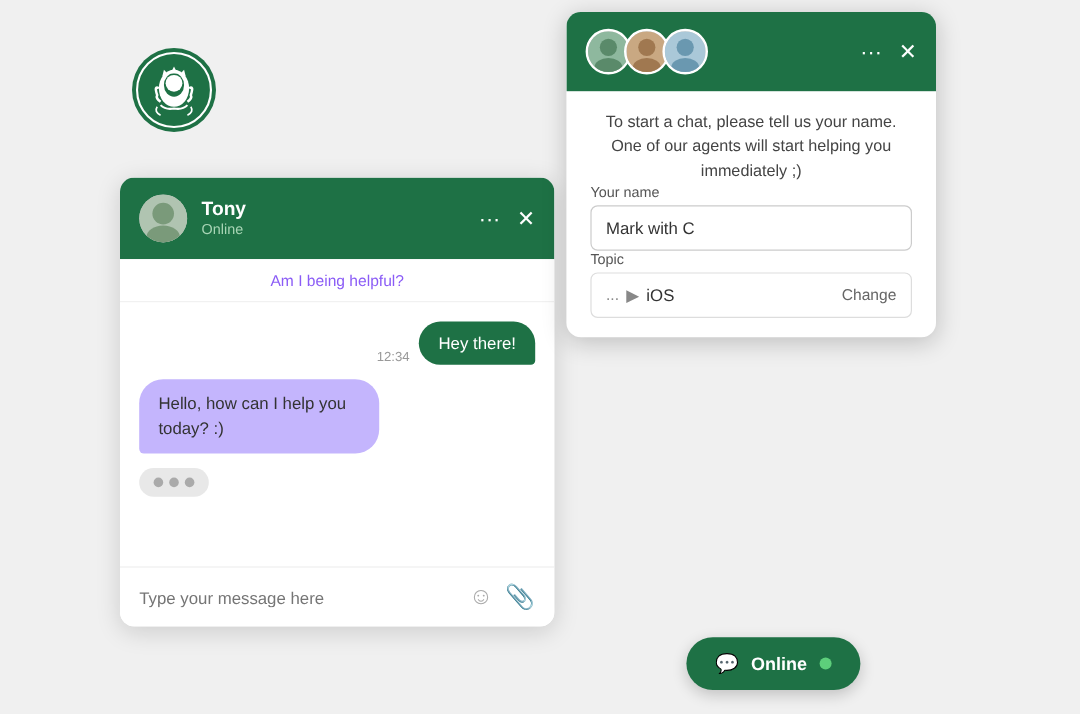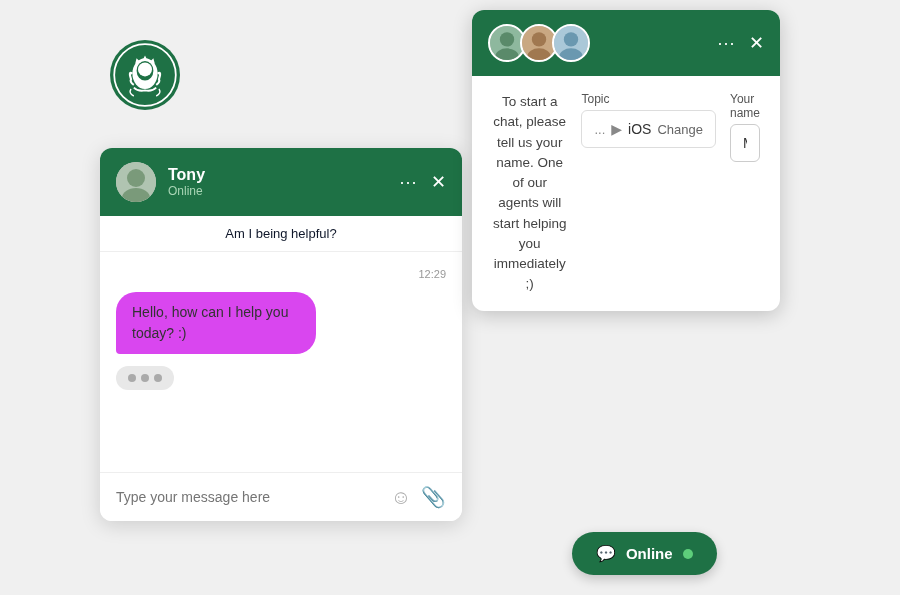--- a/index.html
+++ b/index.html
@@ -80,21 +80,21 @@
       background: none;
       border: none;
       line-height: 1;
     }
 
     .chat-helpful-bar {
       background: #fff;
       text-align: center;
       padding: 10px;
       font-size: 13px;
-      color: #0f172a;
+      color: #8b5cf6;
       border-bottom: 1px solid #eee;
     }
 
     .chat-messages {
       padding: 16px;
       display: flex;
       flex-direction: column;
       gap: 12px;
       background: #fff;
       min-height: 220px;
@@ -118,21 +118,21 @@
       font-size: 14px;
       max-width: 180px;
     }
 
     .message-row-left {
       display: flex;
       align-items: flex-end;
       justify-content: flex-start;
     }
     .bubble-left {
-      background: #d946ef;
+      background: #c4b5fd;
       color: #333;
       padding: 10px 16px;
       border-radius: 20px 20px 20px 4px;
       font-size: 14px;
       max-width: 200px;
       line-height: 1.5;
     }
 
     .typing-indicator {
       display: flex;
@@ -227,22 +227,21 @@
       color: #fff;
       font-size: 18px;
       cursor: pointer;
       background: none;
       border: none;
     }
 
     .form-body {
       padding: 16px 20px;
       display: flex;
-      flex-direction: row;
-      gap: 14px;
+      flex-direction: column;
     }
 
     .welcome-text {
       text-align: center;
       color: #444;
       font-size: 13.5px;
       line-height: 1.5;
     }
 
     .form-label {
@@ -395,21 +394,22 @@
       <button class="dots-btn">···</button>
       <button class="close-btn">✕</button>
     </div>
   </div>
 
   <div class="chat-helpful-bar">Am I being helpful?</div>
 
   <div class="chat-messages">
 
     <div class="message-row-right">
-      <span class="message-time">12:29</span>
+      <span class="message-time">12:34</span>
+      <div class="bubble-right">Hey there!</div>
     </div>
 
     <div class="message-row-left">
       <div class="bubble-left">Hello, how can I help you today? :)</div>
     </div>
 
     <div class="message-row-left">
       <div class="typing-indicator">
         <div class="typing-dot"></div>
         <div class="typing-dot"></div>
@@ -457,36 +457,36 @@
       </div>
     </div>
     <div class="header-right-actions">
       <button class="dots-btn-white">···</button>
       <button class="close-btn-white">✕</button>
     </div>
   </div>
 
   <div class="form-body">
     <p class="welcome-text">To start a chat, please tell us your name. One of our agents will start helping you immediately ;)</p>
+
+    <div>
+      <div class="form-label">Your name</div>
+      <input class="name-input" type="text" value="Mark with C" style="">
+    </div>
 
     <div>
       <div class="form-label">Topic</div>
       <div class="topic-field">
         <span class="topic-dots">...</span>
         <span class="topic-arrow">▶</span>
         <span class="topic-value">iOS</span>
         <button class="change-btn">Change</button>
       </div>
     </div>
 
-    <div>
-      <div class="form-label">Your name</div>
-      <input class="name-input" type="text" value="Mark with C" style="">
-    </div>
-
   </div>
 
 </div>
 
 <button class="online-floating-btn">
   <span class="chat-bubble-icon">💬</span>
   <span>Online</span>
   <div class="online-dot"></div>
 </button>
 

